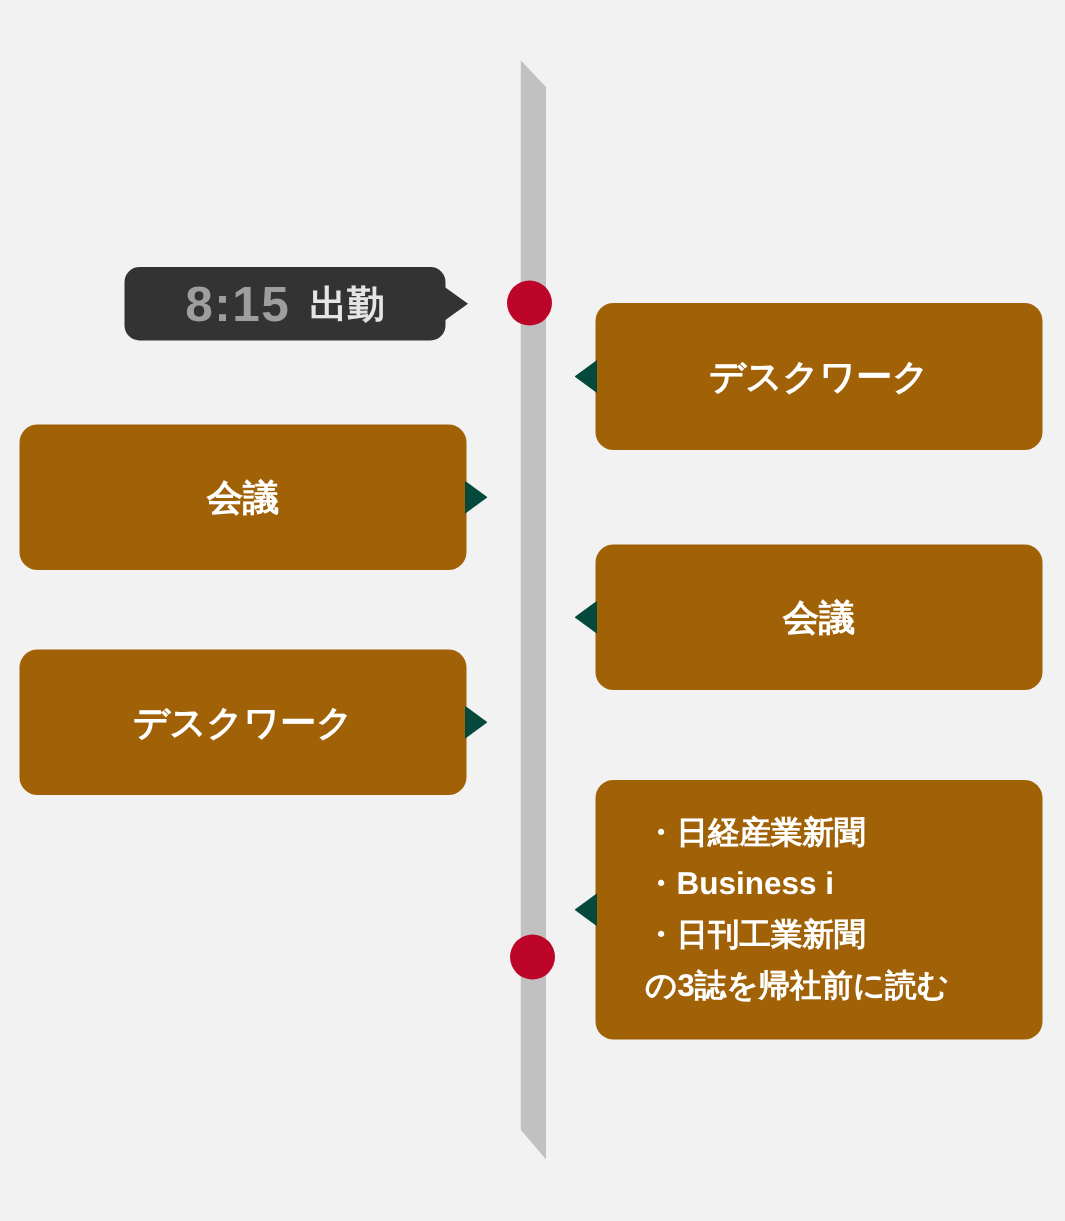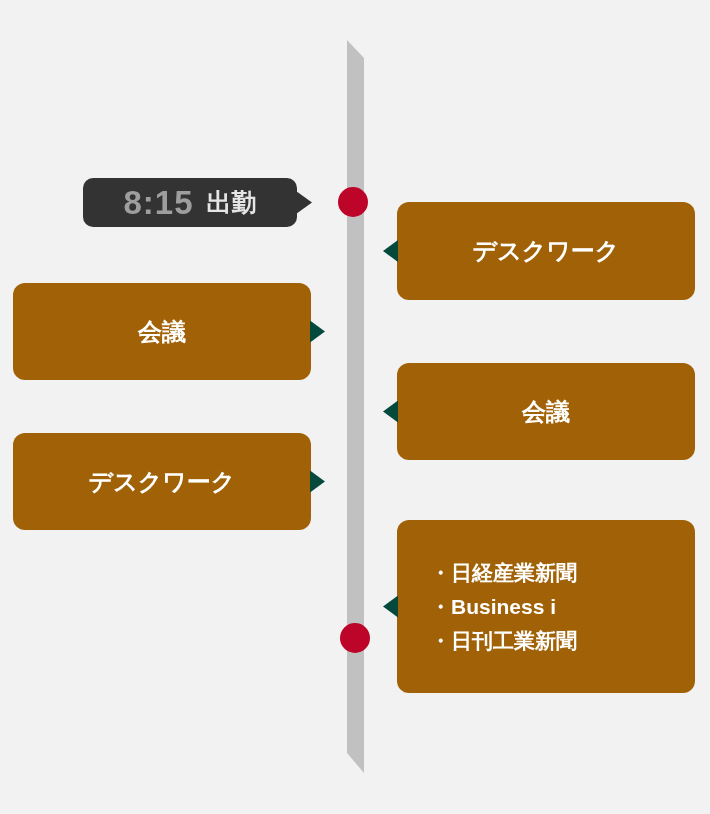--- a/index.html
+++ b/index.html
@@ -141,16 +141,17 @@
 
   <div class="green g-right-2">
     <span>会議</span>
     <span class="tail left"></span>
   </div>
 
   <div class="green g-right-3">
     <div class="note-line">・日経産業新聞</div>
     <div class="note-line">・Business i</div>
     <div class="note-line">・日刊工業新聞</div>
+    <div class="note-line">の3誌を帰社前に読む</div>
     <span class="tail left"></span>
   </div>
 
 </div>
 
 </body></html>

